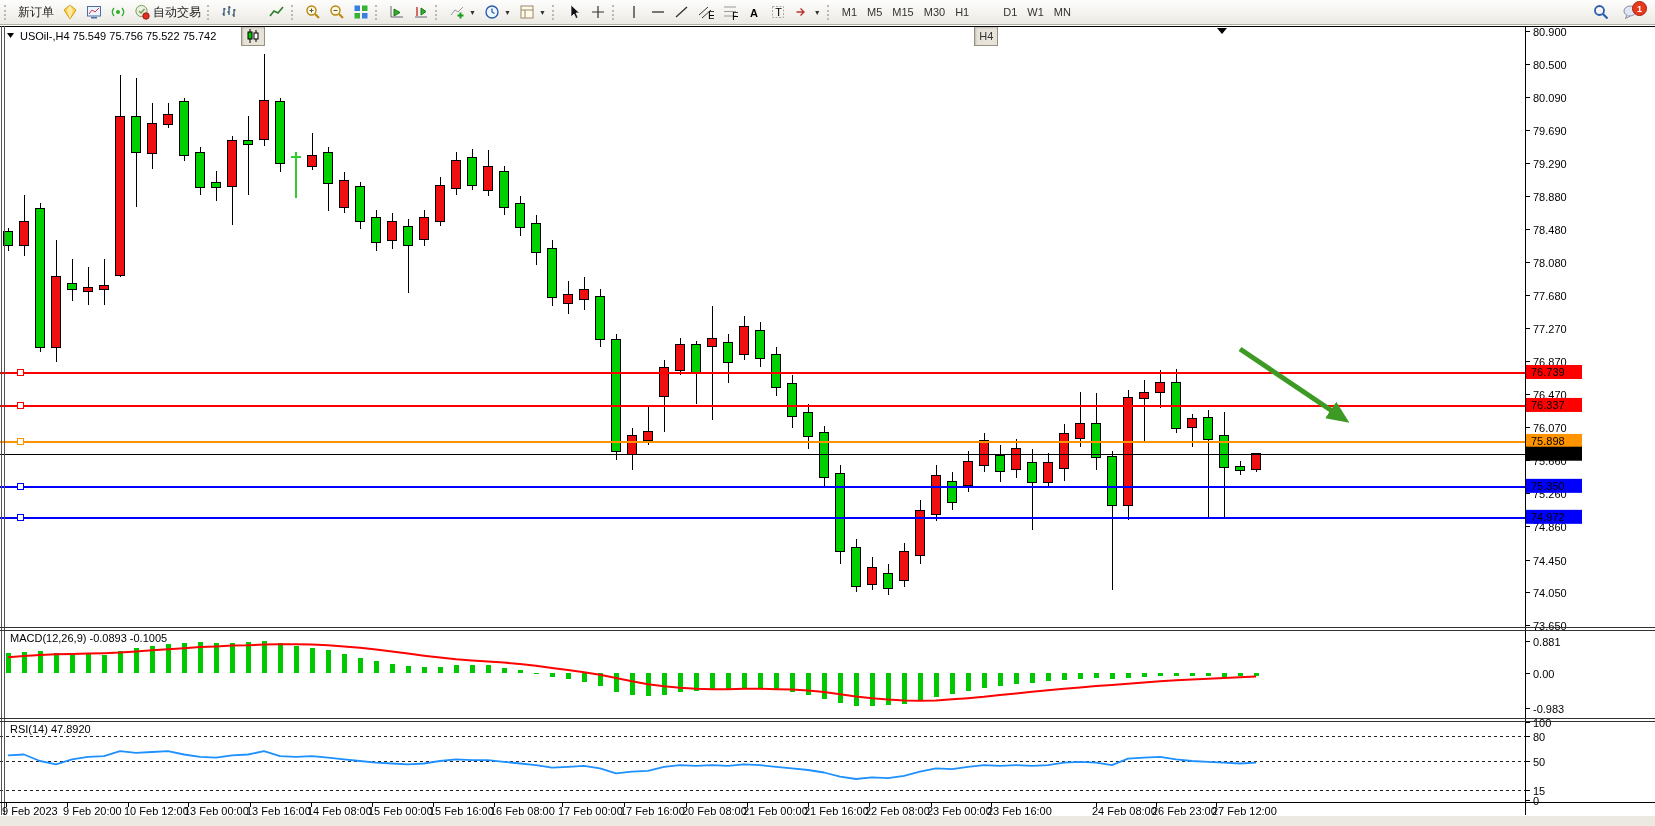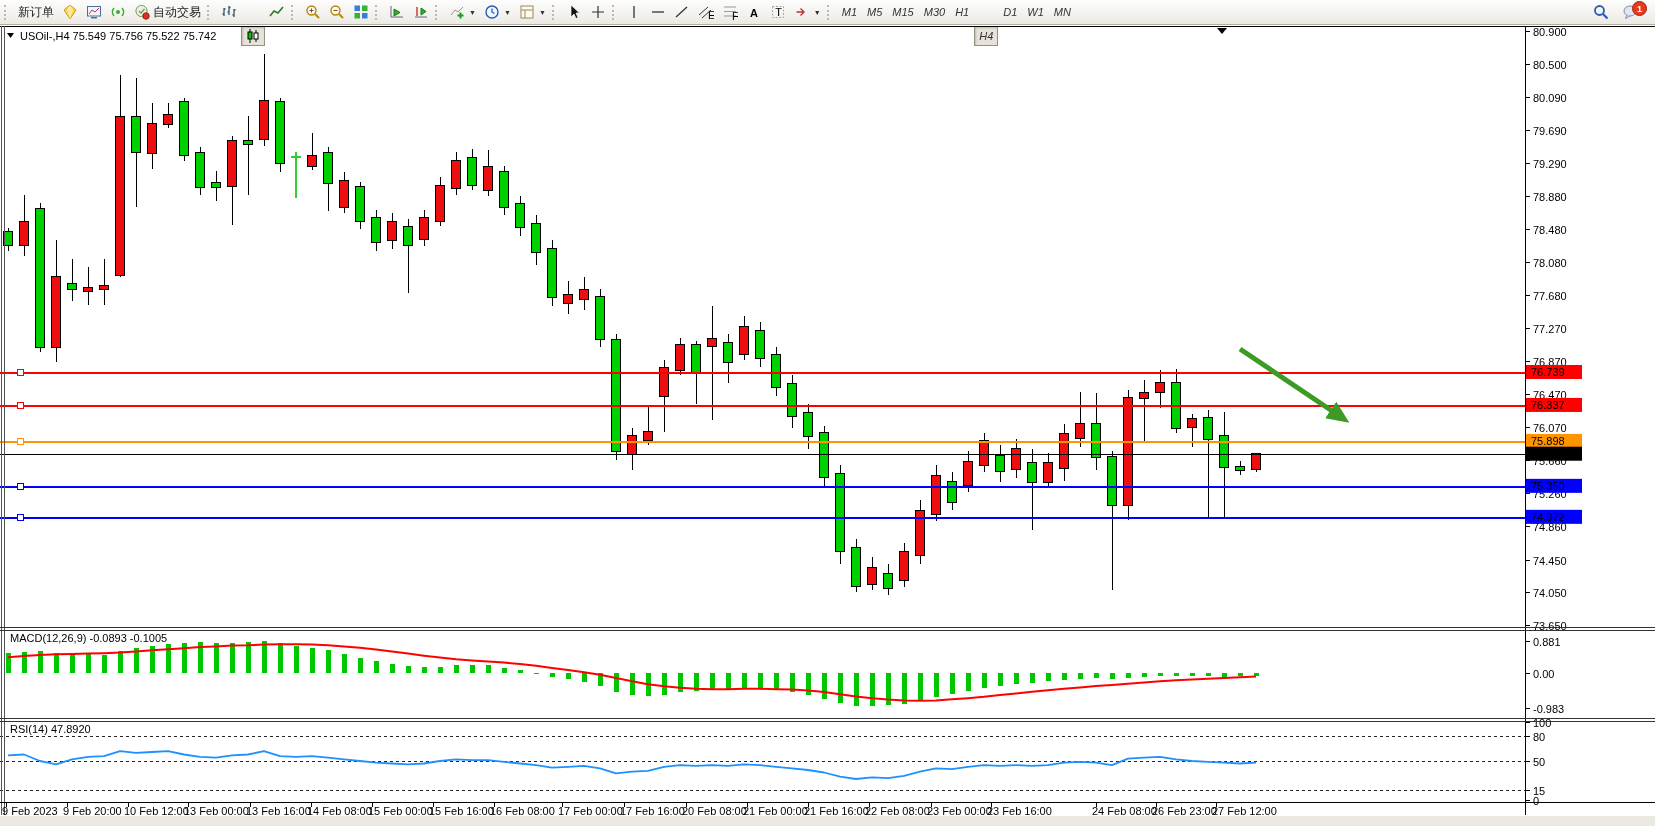--- a/index.html
+++ b/index.html
@@ -7,21 +7,21 @@
   #toolbar{position:absolute;top:0;left:0;width:1655px;height:24px;box-sizing:border-box;
     background:linear-gradient(#fdfdfc,#ecEAe4);border-bottom:1px solid #b2aea4;
     display:flex;align-items:center;padding:12px 2px;}
   .tgroup{display:flex;align-items:center;height:100%;}
   .thandle{width:4px;height:15px;border-left:2px dotted #bdb9b0;margin:0 4px 0 2px;}
   .tbtn{position:relative;display:flex;align-items:center;gap:3px;height:20px;min-width:20px;
     padding:0 3px;border:1px solid transparent;background:transparent;font-size:12px;color:#222;
     font-family:"Liberation Sans",sans-serif;cursor:default;white-space:nowrap;}
   .tbtn.active{background:#e7e3d9;border:1px solid #97927f;box-shadow:inset 1px 1px 2px rgba(0,0,0,.18);margin-top:48px;}
   .tbtn .caret{font-size:7px;color:#333;margin-left:1px;}
-  .tf{font-size:11px;color:#333;padding:0 4px;font-style:italic;}
+  .tf{font-size:11px;color:#333;padding:0 4px;}
   #tb-right{margin-left:auto;display:flex;align-items:center;gap:6px;padding-right:10px;}
   .badge{position:absolute;top:-2px;right:-5px;width:13px;height:13px;border-radius:50%;
     background:#e8391d;border:1px solid #a81f0c;color:#fff;font-size:9px;font-weight:bold;
     display:flex;align-items:center;justify-content:center;}
   .icon{display:inline-flex;width:16px;height:16px;}
   #chart{position:absolute;top:24px;left:0;}
   svg text{font-family:"Liberation Sans",sans-serif;font-size:11px;fill:#000;}
 </style>
 </head>
 <body>

